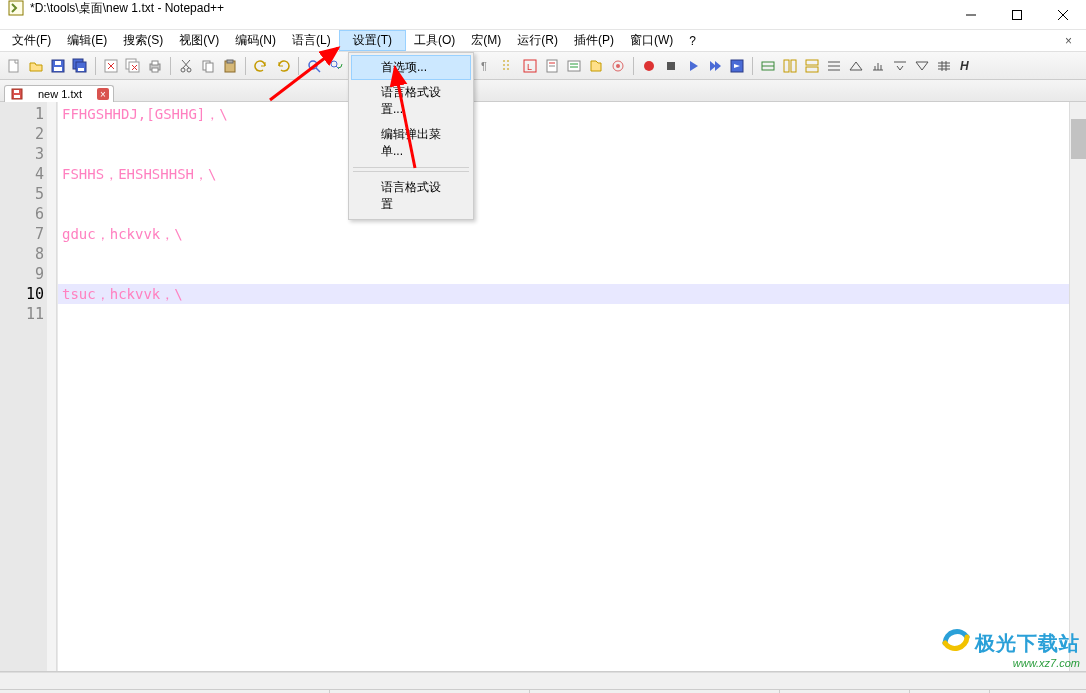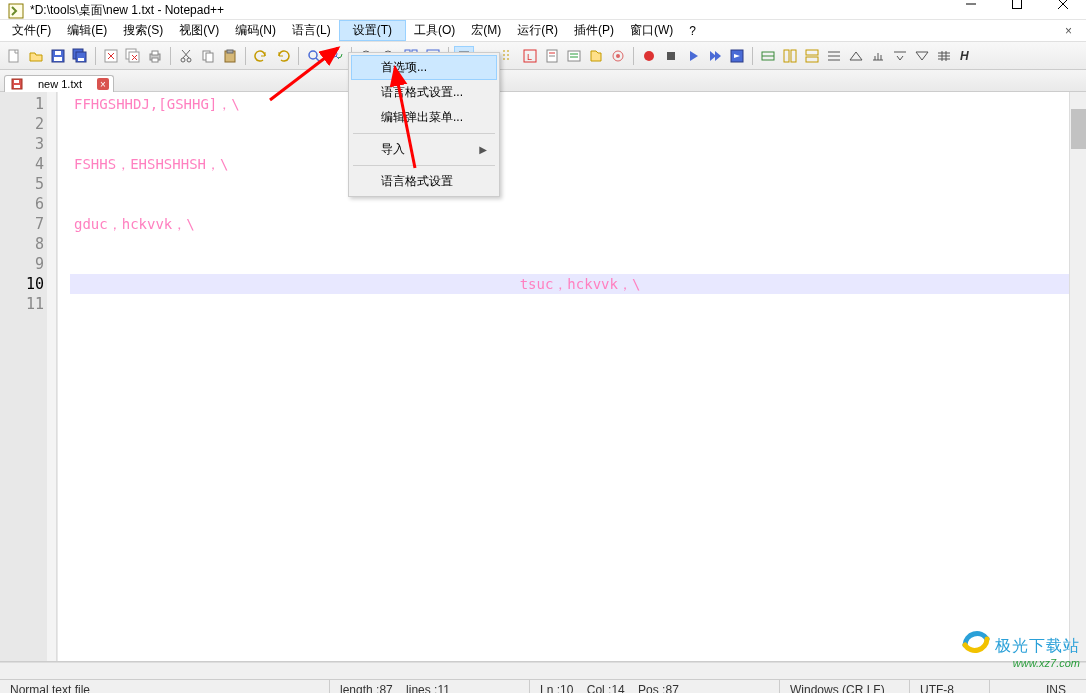--- a/index.html
+++ b/index.html
@@ -1,18 +1,18 @@
 <!DOCTYPE html>
 <html><head>
 <meta charset="utf-8">
 <style>
 * { box-sizing: border-box; margin: 0; padding: 0; }
 body { font-family: "Microsoft YaHei", "Segoe UI", Tahoma, sans-serif; font-size: 12px; background: #fff; overflow: hidden; width: 1086px; height: 693px; position: relative; }
 
-.titlebar { height: 20px; background: #fff; display: flex; align-items: flex-end; padding: 0 0 0 8px; border-bottom: 1px solid #e5e5e5; }
+.titlebar { height: 30px; background: #fff; display: flex; align-items: flex-start; padding: 0 0 0 8px; border-bottom: 1px solid #e5e5e5; }
 .titlebar .icon { width: 16px; height: 16px; margin-right: 6px; }
 .titlebar .title { flex: 1; color: #000; font-size: 12px; }
 .winbtns { display: flex; }
 .winbtn { width: 46px; height: 30px; display: flex; align-items: center; justify-content: center; color: #000; font-size: 11px; }
 
 .menubar { height: 22px; background: #fff; display: flex; align-items: center; padding: 0 4px; gap: 0; border-bottom: 1px solid #e0e0e0; }
 .menuitem { padding: 2px 8px; font-size: 12px; cursor: default; }
 .menuitem.active { background: #cce8ff; border: 1px solid #99d1ff; padding: 1px 13px; }
 .menux { margin-left: auto; padding: 0 10px; color: #555; }
 
@@ -24,40 +24,40 @@
 .tab { background: #fff; border: 1px solid #bbb; border-bottom: none; padding: 2px 4px 2px 6px; font-size: 11px; display: flex; align-items: center; gap: 15px; border-radius: 3px 3px 0 0; position: relative; top: 1px;}
 .tab .closex { background:#d9534f; color:#fff; width:12px; height:12px; font-size:10px; display:flex; align-items:center; justify-content:center; border-radius:2px; }
 .tab .savei { width:12px; height:12px; }
 
 .editor { position: relative; display: flex; height: 570px; background: #fff; border-bottom:1px solid #ccc;}
 .gutter { width: 58px; background: #e8e8e8; text-align: right; font-family: Consolas, monospace; font-size: 15px; color: #888; padding-top: 2px; }
 .gutter .ln { height: 20px; line-height:20px; padding-right: 14px; }
 .gutter .ln.current { color: #000;}
 .code { flex: 1; font-family: Consolas, monospace; font-size: 14px; padding-top: 2px; position: relative; }
 .code .line { height: 20px; line-height:20px; padding-left: 4px; color: #ff80c0; white-space: pre; }
-.code .line.current { background: #e8e8ff; text-align: center; }
+.code .line.current { background: #e8e8ff; }
 .code .fold { position:absolute; left:-11px; top:0; bottom:0; width:10px; background:#f4f4f4; border-right:1px solid #ddd;}
 .scroll-v { position:absolute; right:0; top:0; width:17px; height:100%; background:#f0f0f0; border-left:1px solid #ddd;}
 .scroll-thumb-v { position:absolute; top:17px; width:15px; left:1px; height:40px; background:#c2c2c2;}
 .scroll-h { position:absolute; left:0; bottom:0; right:17px; height:17px; background:#f0f0f0; border-top:1px solid #ddd;}
 
 .statusbar { height: 20px; background: #f0f0f0; border-top:1px solid #ccc; display: flex; align-items: center; font-size: 12px; color:#333; }
 .statusbar .cell { padding: 0 10px; border-right:1px solid #ccc; height:100%; display:flex; align-items:center; }
 
-.dropdown { position: absolute; top: 52px; left: 348px; width: 152px; background: #f0f0f0; border: 1px solid #ccc; box-shadow: 2px 2px 4px rgba(0,0,0,.2); z-index: 10; padding:2px;}
+.dropdown { position: absolute; top: 52px; left: 348px; width: 126px; background: #f0f0f0; border: 1px solid #ccc; box-shadow: 2px 2px 4px rgba(0,0,0,.2); z-index: 10; padding:2px;}
 .dropdown .ditem { padding: 4px 28px 4px 30px; font-size:12px; position:relative; }
 .dropdown .ditem.hover { background:#cce8ff; border:1px solid #99d1ff; padding:3px 27px 3px 29px; }
 .dropdown .dsep { height:1px; background:#d0d0d0; margin:3px 2px; }
 .dropdown .arrow { position:absolute; right:10px; top:7px; font-size:10px; color:#555; }
 
 .red-arrow { position:absolute; z-index:20; pointer-events:none; }
 
 .watermark { position:absolute; right:6px; bottom:24px; z-index:5; text-align:right; pointer-events:none;}
 .watermark .wlogo { display:flex; align-items:center; justify-content:flex-end; gap:4px; }
-.watermark .wtxt { font-size:16px; font-weight:normal; letter-spacing:1px;margin-top:8px;}
+.watermark .wtxt { font-size:20px; font-weight:bold; letter-spacing:1px;margin-top:8px;}
 .watermark .wurl { font-size:11px; color:#2a9d3c; font-style:italic;}
 </style>
 </head>
 <body>
 
 <div class="titlebar">
   <svg class="icon" viewBox="0 0 16 16">
       <rect x="1" y="1" width="14" height="14" fill="#fffde7" stroke="#8a7a00"></rect>
       <path d="M4 4 L8 8 L4 12" stroke="#6a8a2a" fill="none" stroke-width="2"></path>
     </svg>
@@ -389,21 +389,21 @@
       <div class="ln">3</div>
       <div class="ln">4</div>
       <div class="ln">5</div>
       <div class="ln">6</div>
       <div class="ln">7</div>
       <div class="ln">8</div>
       <div class="ln">9</div>
       <div class="ln current">10</div>
       <div class="ln">11</div>
     </div>
-  <div class="code" id="code" style="position:relative;padding-left:12px;">
+  <div class="code" id="code" style="position:relative;">
     <div class="fold"></div>
   <div class="line">FFHGSHHDJ,[GSHHG]，\</div>
       <div class="line"></div>
       <div class="line"></div>
       <div class="line">FSHHS，EHSHSHHSH，\</div>
       <div class="line"></div>
       <div class="line"></div>
       <div class="line">gduc，hckvvk，\</div>
       <div class="line"></div>
       <div class="line"></div>
@@ -430,21 +430,20 @@
   <div class="cell" style="width:130px">Windows (CR LF)</div>
   <div class="cell" style="width:80px">UTF-8</div>
   <div class="cell" style="flex:1;border-right:none;justify-content:flex-end;padding-right:20px">INS</div>
 </div>
 
 <div class="dropdown" id="dropdown">
     <div class="ditem hover">首选项...</div>
     <div class="ditem">语言格式设置...</div>
     <div class="ditem">编辑弹出菜单...</div>
     <div class="dsep"></div>
-    <div class="ditem">导入<span class="arrow">▶</span></div>
     <div class="dsep"></div>
     <div class="ditem">语言格式设置</div>
   </div>
 
 <svg class="red-arrow" style="left:260px;top:40px" width="120" height="70">
   <defs>
       <marker id="ah1" markerWidth="8" markerHeight="8" refX="6" refY="3" orient="auto">
         <path d="M0 0 L7 3 L0 6 z" fill="#ff0000"></path>
       </marker>
     </defs>

